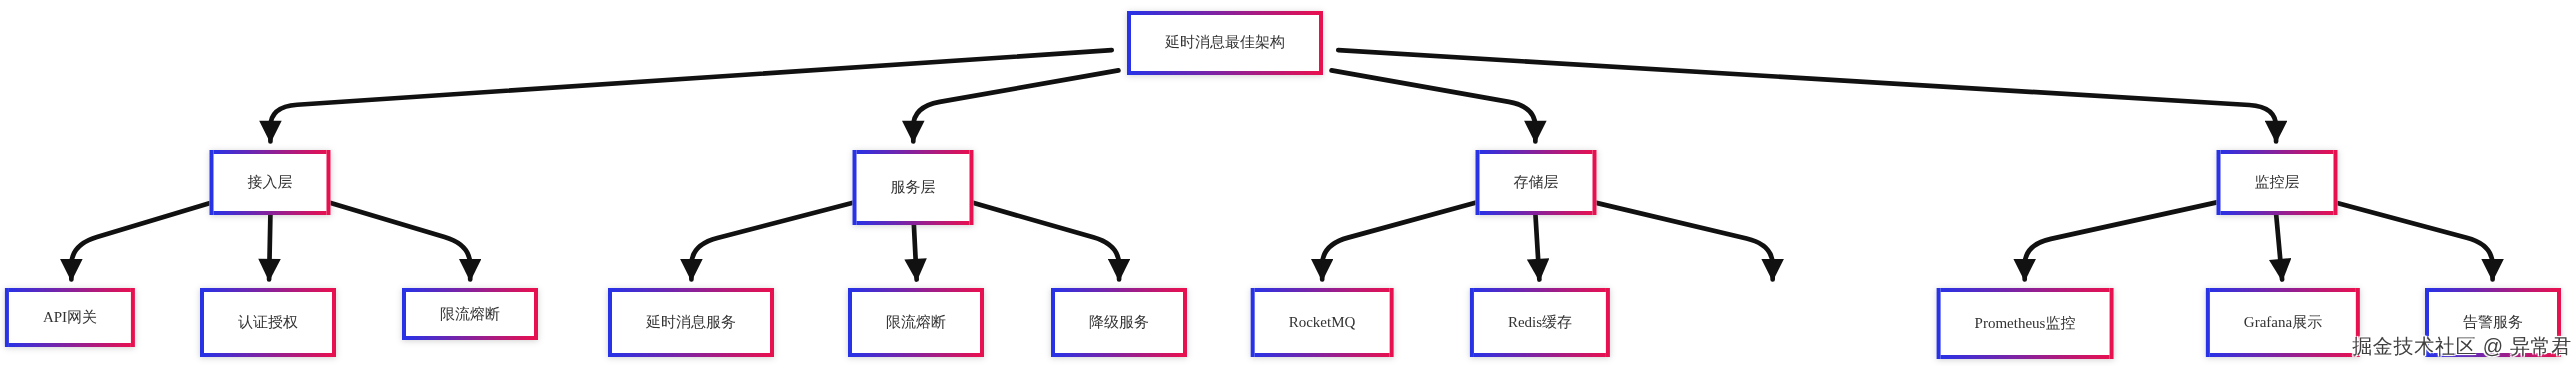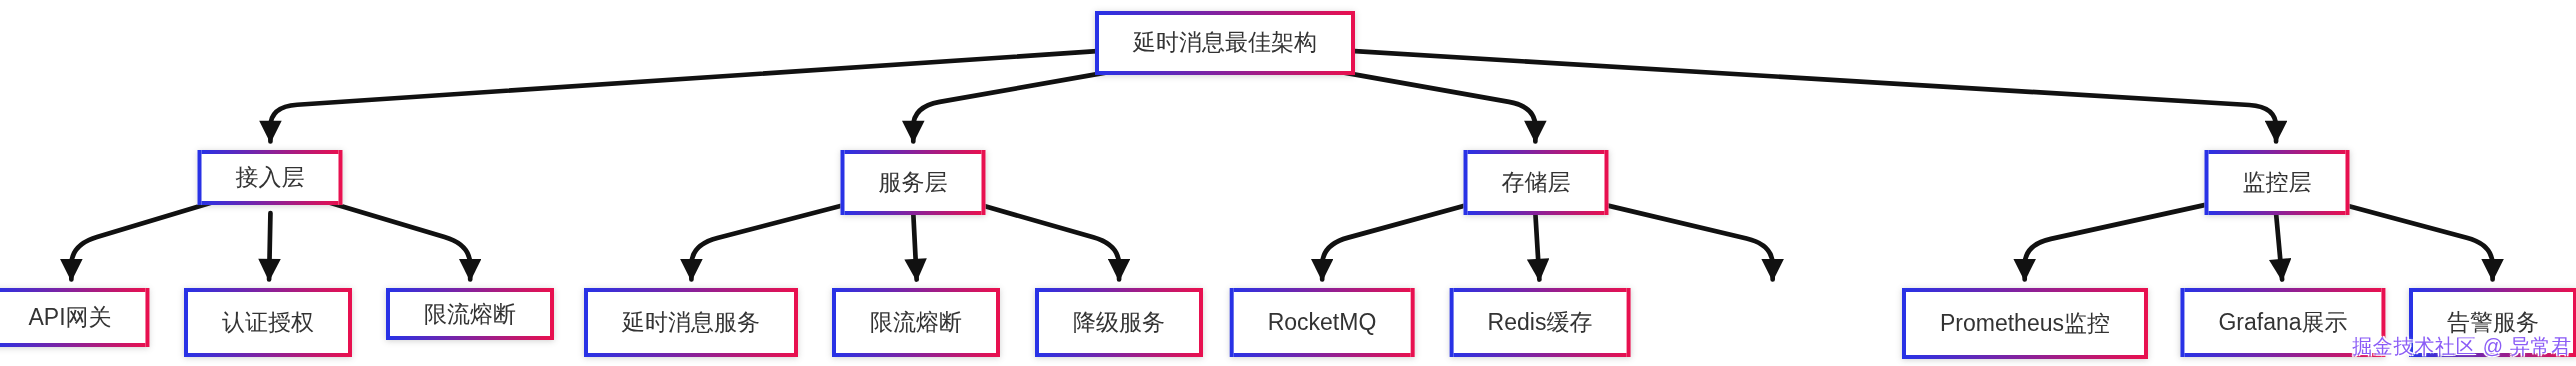--- a/index.html
+++ b/index.html
@@ -27,32 +27,33 @@
     box-sizing: border-box;
     display: flex;
     align-items: center;
     justify-content: center;
     white-space: nowrap;
     background: #ffffff;
     border: 4.7px solid;
     border-image: linear-gradient(90deg, var(--g1, #2832e6), var(--g2, #e8104f)) 1;
     box-shadow: 0 0.7px 6px rgba(90, 90, 90, 0.28);
     padding: 0 34px;
-    font-size: 23px;
+    font-size: 15px;
     color: var(--node-text, #333333);
     z-index: 2;
+    font-family: Liberation Serif, serif;
   }
   #watermark {
     position: absolute;
     top: 333px;
     right: 4px;
     z-index: 5;
     font-size: 20px;
     letter-spacing: 0.7px;
-    color: #8b5cf6;
+    color: #404040;
     text-shadow:
       -1.3px -1.3px 0 #ffffff, 1.3px -1.3px 0 #ffffff,
       -1.3px  1.3px 0 #ffffff, 1.3px  1.3px 0 #ffffff,
        0 0 3.4px #ffffff;
     white-space: nowrap;
   }
 </style>
 </head>
 <body>
 
@@ -75,22 +76,22 @@
       <path d="M 1441.0 300.0 L 1629.5 354.0 Q 1668 365 1668 395 L 1668 417" fill="none" stroke="#111111" stroke-width="7" stroke-linecap="round" stroke-linejoin="round" marker-end="url(#arrowhead)"></path>
       <path d="M 2209.0 300.0 L 2009.6 354.5 Q 1971 365 1971 395 L 1971 417" fill="none" stroke="#111111" stroke-width="7" stroke-linecap="round" stroke-linejoin="round" marker-end="url(#arrowhead)"></path>
       <path d="M 2289.0 318.0 L 2295 417" fill="none" stroke="#111111" stroke-width="7" stroke-linecap="round" stroke-linejoin="round" marker-end="url(#arrowhead)"></path>
       <path d="M 2369.0 300.0 L 2604.1 355.8 Q 2643 365 2643 395 L 2643 417" fill="none" stroke="#111111" stroke-width="7" stroke-linecap="round" stroke-linejoin="round" marker-end="url(#arrowhead)"></path>
       <path d="M 3314.0 300.0 L 3058.1 356.4 Q 3019 365 3019 395 L 3019 417" fill="none" stroke="#111111" stroke-width="7" stroke-linecap="round" stroke-linejoin="round" marker-end="url(#arrowhead)"></path>
       <path d="M 3394.0 318.0 L 3403 417" fill="none" stroke="#111111" stroke-width="7" stroke-linecap="round" stroke-linejoin="round" marker-end="url(#arrowhead)"></path>
       <path d="M 3474.0 300.0 L 3678.4 354.7 Q 3717 365 3717 395 L 3717 417" fill="none" stroke="#111111" stroke-width="7" stroke-linecap="round" stroke-linejoin="round" marker-end="url(#arrowhead)"></path>
     </svg>
   <div id="watermark">掘金技术社区 @ 异常君</div>
 <div class="node" style="left: 1225px; top: 10.7px; height: 64px;">延时消息最佳架构</div>
-    <div class="node" style="left: 270px; top: 150px; height: 55px;">接入层</div>
-    <div class="node" style="left: 913px; top: 150px; height: 65px; text-align: right;">服务层</div>
+    <div class="node" style="left: 270px; top: 150px; height: 65px;">接入层</div>
+    <div class="node" style="left: 913px; top: 150px; height: 75px; text-align: right;">服务层</div>
     <div class="node" style="left: 1536px; top: 150px; height: 65px;">存储层</div>
     <div class="node" style="left: 2277px; top: 150px; height: 65px;">监控层</div>
     <div class="node" style="left: 70px; top: 288px; height: 59px;">API网关</div>
     <div class="node" style="left: 268px; top: 288px; height: 69px;">认证授权</div>
     <div class="node" style="left: 470px; top: 288px; height: 52px;">限流熔断</div>
     <div class="node" style="left: 691px; top: 288px; height: 69px;">延时消息服务</div>
     <div class="node" style="left: 916px; top: 288px; height: 69px;">限流熔断</div>
     <div class="node" style="left: 1119px; top: 288px; height: 69px;">降级服务</div>
     <div class="node" style="left: 1322px; top: 288px; height: 69px;">RocketMQ</div>
     <div class="node" style="left: 1540px; top: 288px; height: 69px;">Redis缓存</div>

